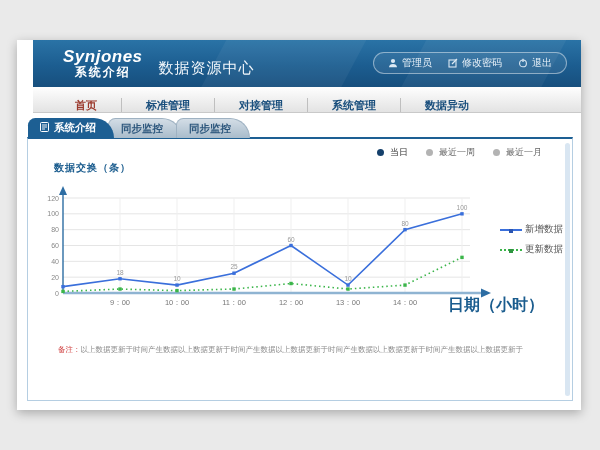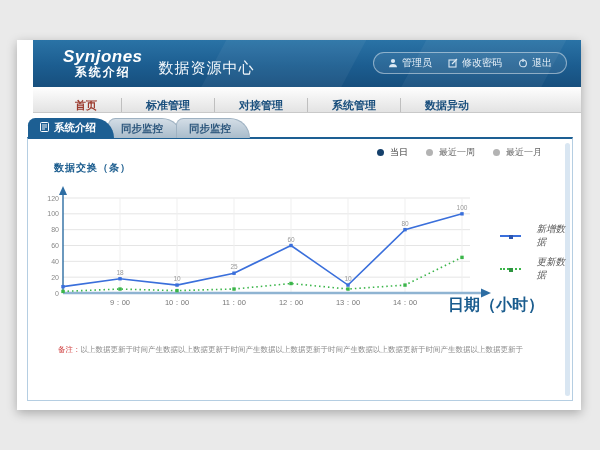--- a/index.html
+++ b/index.html
@@ -50,21 +50,21 @@
   .radio-option { display:flex; align-items:center; gap:6px; font-size:9px; color:#666; cursor:pointer;text-align:right; }
   .radio-dot { width:7px; height:7px; border-radius:50%; background:#b3b3b3; }
   .radio-option.selected .radio-dot { background:#15406b; }
   .radio-option.selected { color:#333; }
 
   .y-axis-title { position:absolute; left:26px; top:22px; font-size:10px; font-weight:bold; color:#1a5c8e; letter-spacing:1px; }
   .chart-box { position:absolute; left:6px; top:44px; width:470px; height:138px; }
   .x-axis-title { position:absolute; left:420px; top:156px; font-size:16px; font-weight:bold; color:#1a5c8e; }
 
   .series-legend { position:absolute; left:472px; top:84px; display:flex; flex-direction:column; gap:7px; }
-  .legend-row { display:flex; align-items:center; gap:16px; cursor:pointer;font-style:italic; }
+  .legend-row { display:flex; align-items:center; gap:3px; cursor:pointer; }
   .legend-line { width:22px; height:0; position:relative; }
   .legend-line i { position:absolute; left:9px; top:-2px; width:4px; height:4px; }
   .legend-label { font-size:9.5px; color:#555; }
 
   .note { position:absolute; left:30px; top:206px; font-size:7.5px; color:#8a8a8a; white-space:nowrap; }
   .note b { color:#cc3333; font-weight:normal; }
 </style>
 </head>
 <body>
 

